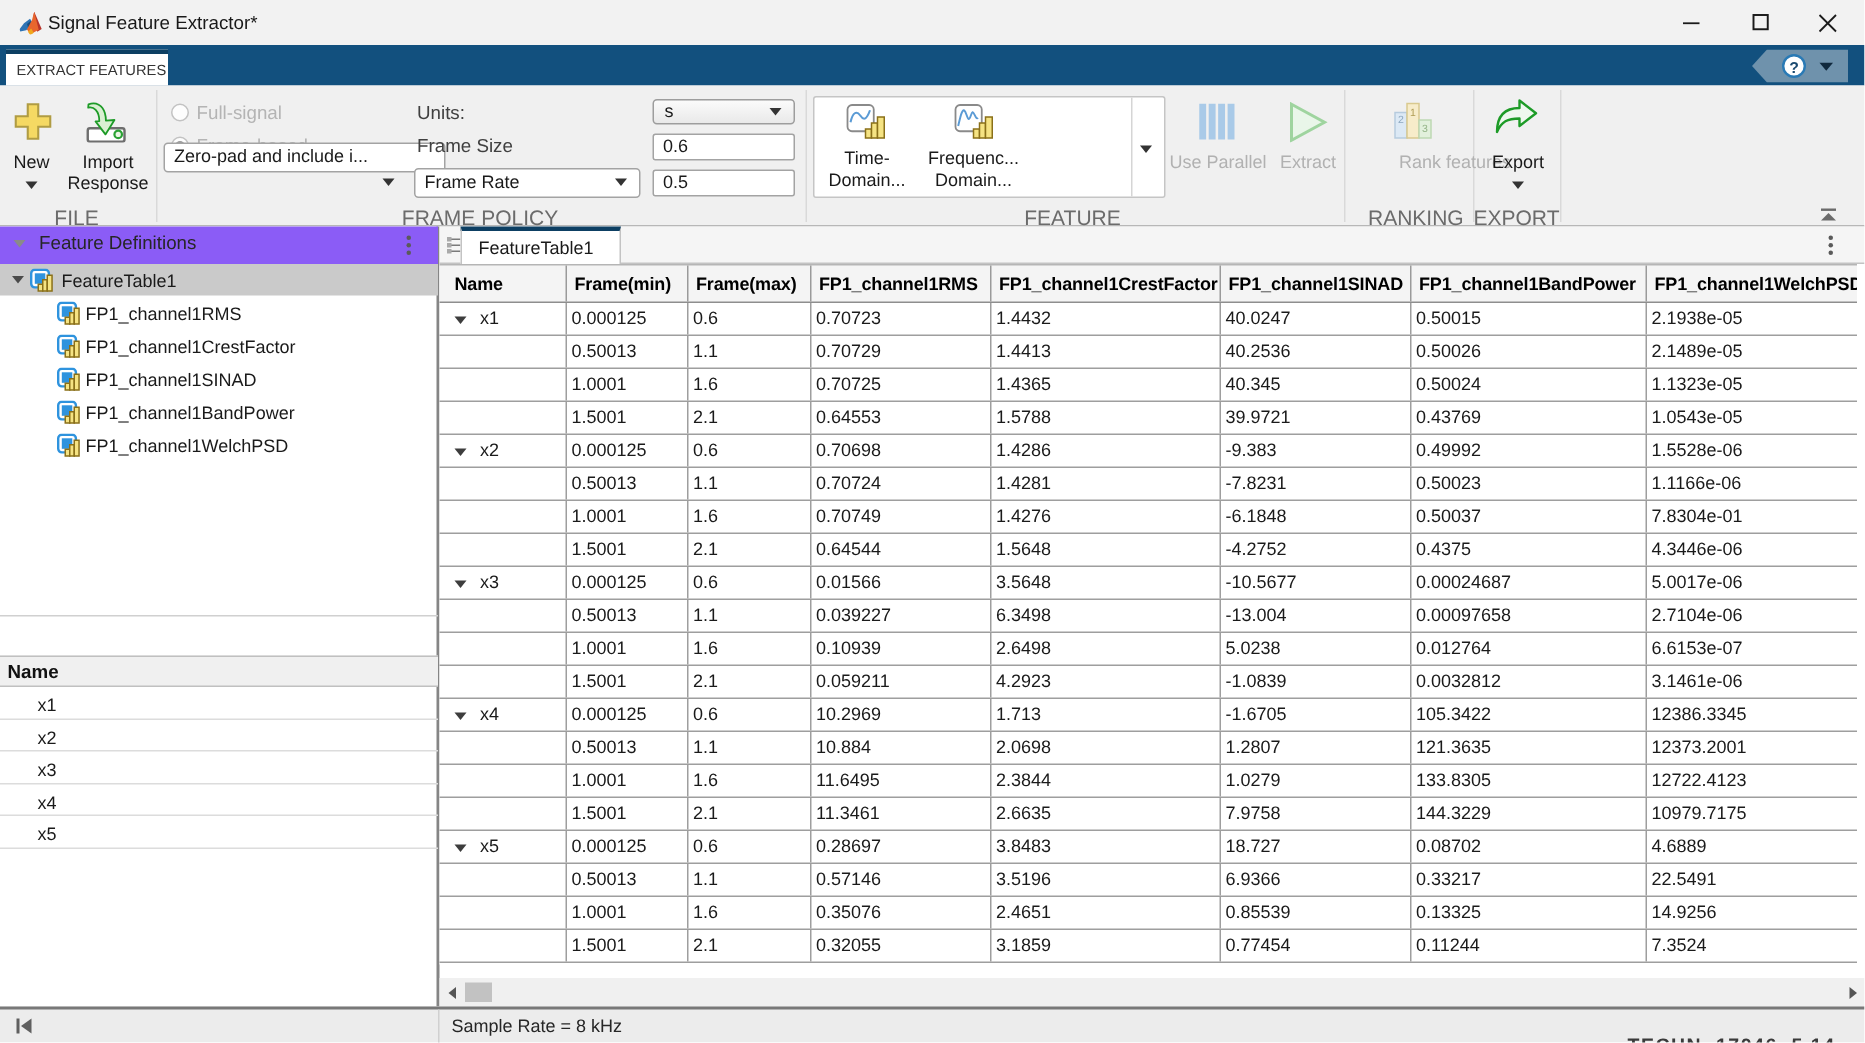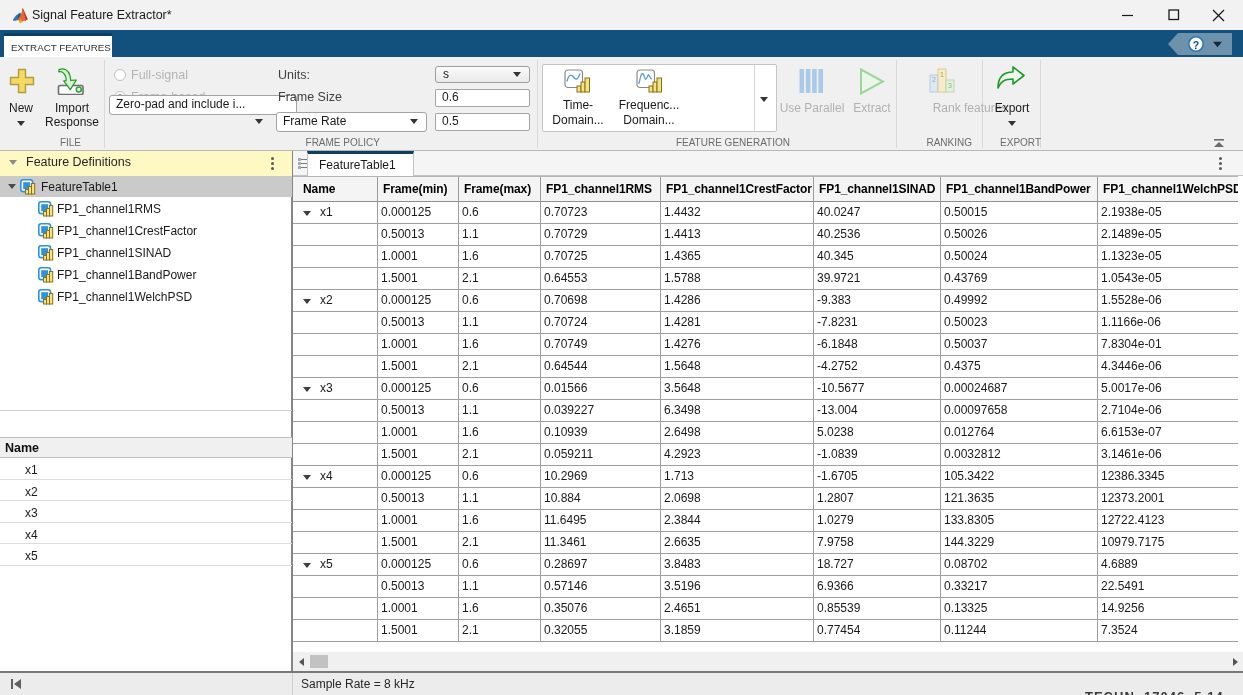--- a/index.html
+++ b/index.html
@@ -8,33 +8,33 @@
 
 #titlebar{left:0;top:0;width:1243px;height:30px;background:#f2f2f2}
 #title{left:32px;top:8px;font-size:12.5px;color:#191919}
 
 #ribbon{left:0;top:30px;width:1243px;height:27px;background:#12507e}
 #xtab{left:4px;top:33px;width:108px;height:24px;background:#fff;border-top:3px solid #0d3f63;white-space:nowrap;overflow:hidden}
 #xtab span{position:absolute;left:7px;top:6px;font-size:9.8px;color:#333}
 
 #toolbar{left:0;top:57px;width:1243px;height:94px;background:#f0f0f0;border-bottom:1px solid #b7b7b7}
 .vsep{position:absolute;top:3px;width:1px;height:88px;background:#d9d9d9}
-.seclbl{position:absolute;top:80px;font-size:10px;color:#6b6b6b;text-align:right}
+.seclbl{position:absolute;top:80px;font-size:14px;color:#6b6b6b;text-align:center}
 .btnlbl{position:absolute;font-size:12px;color:#1a1a1a;text-align:center;white-space:nowrap}
 .gray{color:#b1b1b1}
 .ipt{position:absolute;background:#fff;border:1px solid #a3a3a3;border-radius:2px;font-size:12px;color:#1a1a1a;padding-left:6px;line-height:15px}
 .combo{position:absolute;background:linear-gradient(#fbfbfb,#e9e9e9);border:1px solid #9d9d9d;border-radius:3px;font-size:12px;color:#1a1a1a;padding-left:7px;line-height:15px}
 .ddcaret{position:absolute;width:0;height:0;border-left:4px solid transparent;border-right:4px solid transparent;border-top:5px solid #333}
 .radio{position:absolute;width:12px;height:12px;border:1px solid #c2c2c2;border-radius:50%;background:#fdfdfd}
 .radio.sel::after{content:'';position:absolute;left:2px;top:2px;width:6px;height:6px;border-radius:50%;background:#9a9a9a}
 .rlabel{position:absolute;font-size:12.5px;color:#b4b4b4}
 .flabel{position:absolute;font-size:12.5px;color:#404040}
 
 #lpanel{left:0;top:151px;width:293px;height:520px;background:#fff;border-right:2px solid #858585}
-.phead{position:absolute;left:0;width:292px;height:25px;background:#fef9c3}
+.phead{position:absolute;left:0;width:292px;height:25px;background:#8b5cf6}
 .phead .tri{position:absolute;left:9px;top:9px;width:0;height:0;border-left:4px solid transparent;border-right:4px solid transparent;border-top:5px solid #8a8a8a}
 .phead .ttl{position:absolute;left:26px;top:4px;font-size:12.5px;color:#262626}
 .kebab{position:absolute;width:3px;height:13px;color:#555}
 .kebab i{position:absolute;left:0;width:3px;height:3px;border-radius:50%;background:#5a5a5a}
 .trow{position:absolute;left:0;width:292px;height:22px;font-size:12px;color:#1a1a1a}
 .trow .txt{position:absolute;top:4px}
 .mrow{position:absolute;left:0;width:292px;height:21.6px;font-size:12px;color:#1a1a1a;border-bottom:1px solid #dcdcdc}
 
 #tabbar{left:293px;top:151px;width:950px;height:25px;background:#f5f5f5;border-bottom:1px solid #c3c3c3}
 #ftab{left:307px;top:151px;width:107px;height:25px;background:#fff;border:1px solid #c3c3c3;border-top:3px solid #0d3f63;border-bottom:none}

